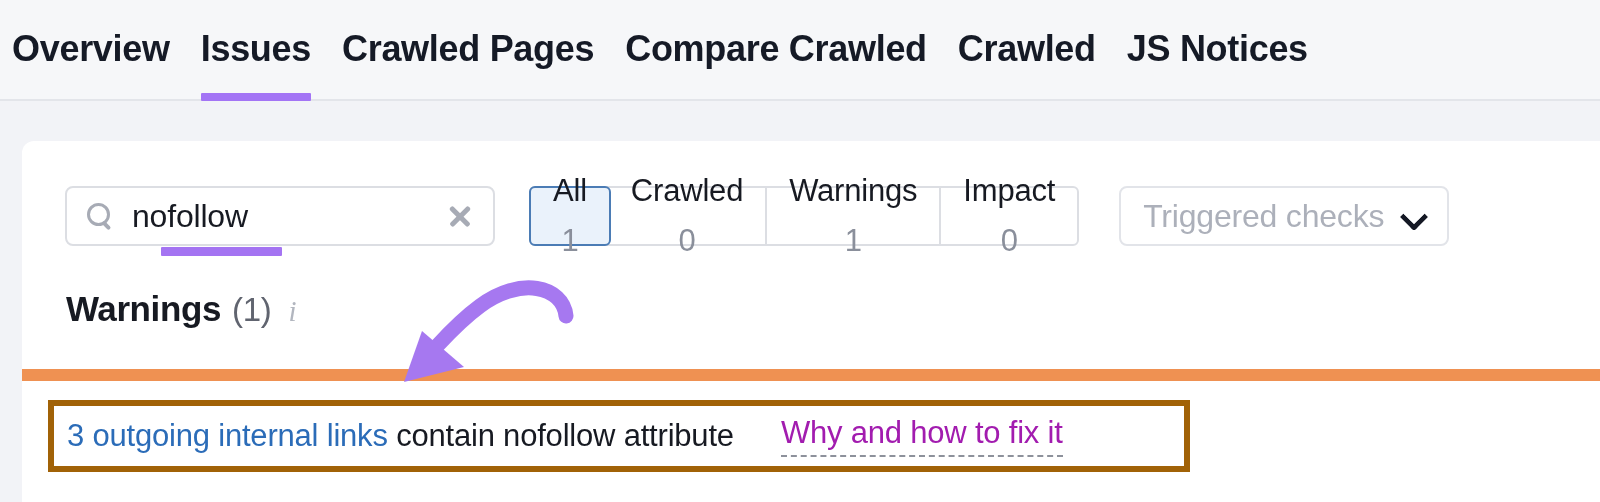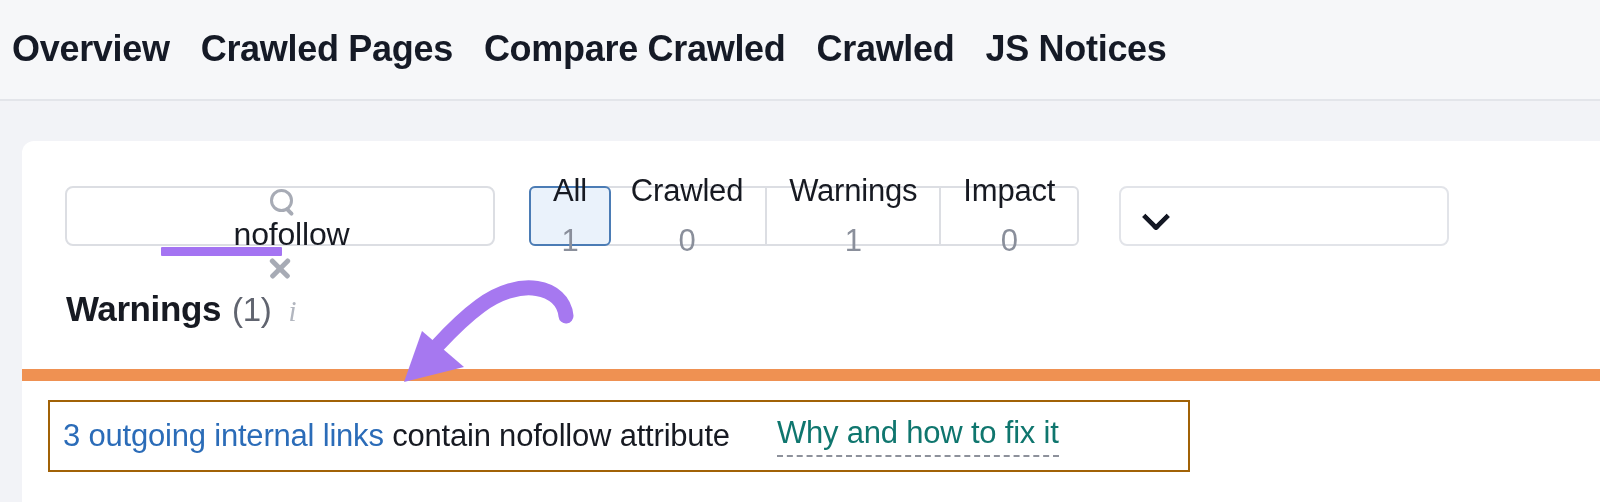--- a/index.html
+++ b/index.html
@@ -86,21 +86,20 @@
   .searchbox {
     position: relative;
     width: 430px;
     height: 60px;
     border: 2px solid #dcdee3;
     border-radius: 8px;
     background: #fff;
     display: flex;
     align-items: center;
     padding: 0 14px 0 18px;
-    flex-direction: column;
   }
 
   .search-icon {
     width: 28px;
     height: 28px;
     flex: 0 0 28px;
     position: relative;
   }
   .search-icon::before {
     content: "";
@@ -275,42 +274,42 @@
     background: #ef9152;
   }
 
   
   .issue-row {
     position: absolute;
     left: 26px;
     top: 259px;
     width: 1142px;
     height: 72px;
-    border: 2px solid #a16207;
+    border: 6px solid #a16207;
     background: #fff;
     display: flex;
     align-items: center;
     padding-left: 13px;
   }
 
   .issue-text {
     font-size: 31px;
     color: #171a22;
     letter-spacing: -0.2px;
     white-space: nowrap;
   }
   .issue-link {
     color: #2b6cb8;
     cursor: pointer;
   }
 
   .fix-link {
     margin-left: 47px;
     font-size: 31px;
-    color: #0f766e;
+    color: #a21caf;
     letter-spacing: -0.2px;
     border-bottom: 2.5px dashed #8d919b;
     padding-bottom: 4px;
     cursor: pointer;
     white-space: nowrap;
   }
 
   
   .annot-arrow {
     position: absolute;
@@ -325,20 +324,24 @@
 </head>
 <body>
 
 <div class="tabbar">
   <div class="tabs">
 
     <div class="tab">
       <span>Overview</span>
     </div>
 
+    <div class="tab">
+      <span>Issues</span>
+      <span class="tab-underline"></span>
+    </div>
 
     <div class="tab">
       <span>Crawled Pages</span>
     </div>
 
 
     <div class="tab">
       <span>Compare Crawled</span>
     </div>
 
@@ -382,20 +385,21 @@
       </div>
 
       <div class="segment">
         <span>Impact</span>
         <span class="count">0</span>
       </div>
 
     </div>
 
     <div class="dropdown">
+      <span class="dd-label">Triggered checks</span>
       <span class="chevron-down"></span>
     </div>
 
   </div>
 
   <div class="warnings-head">
     <span class="warnings-title">Warnings</span>
     <span class="warnings-count">(1)</span>
     <span class="info-icon">i</span>
   </div>

